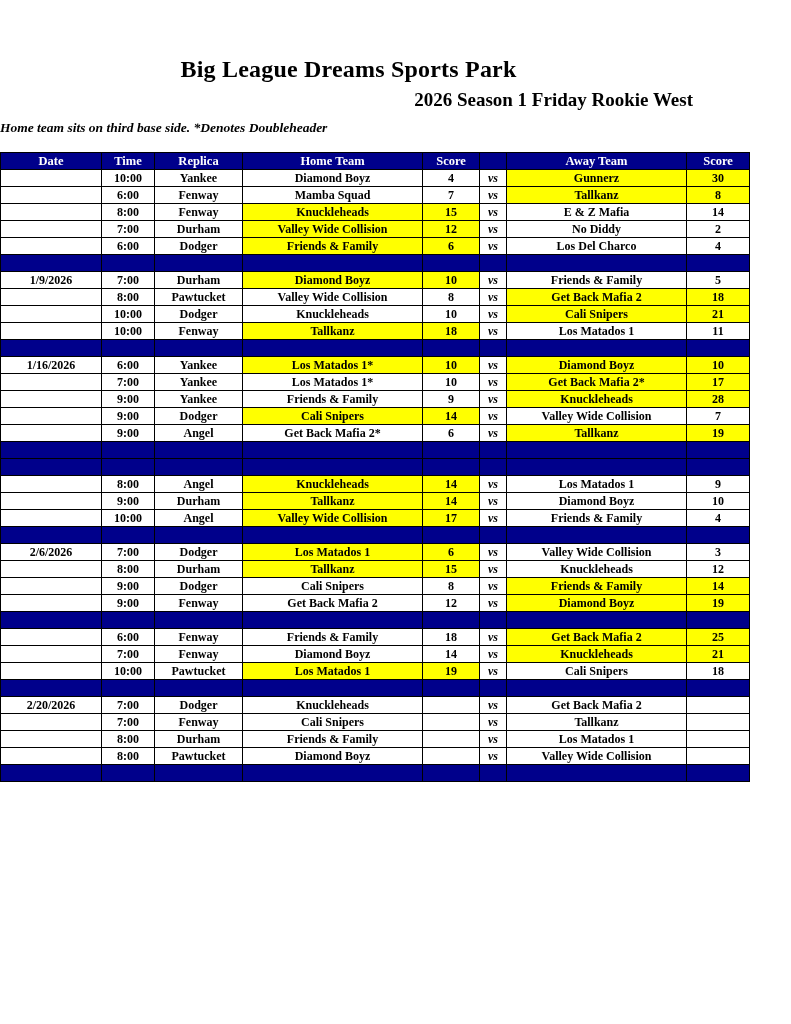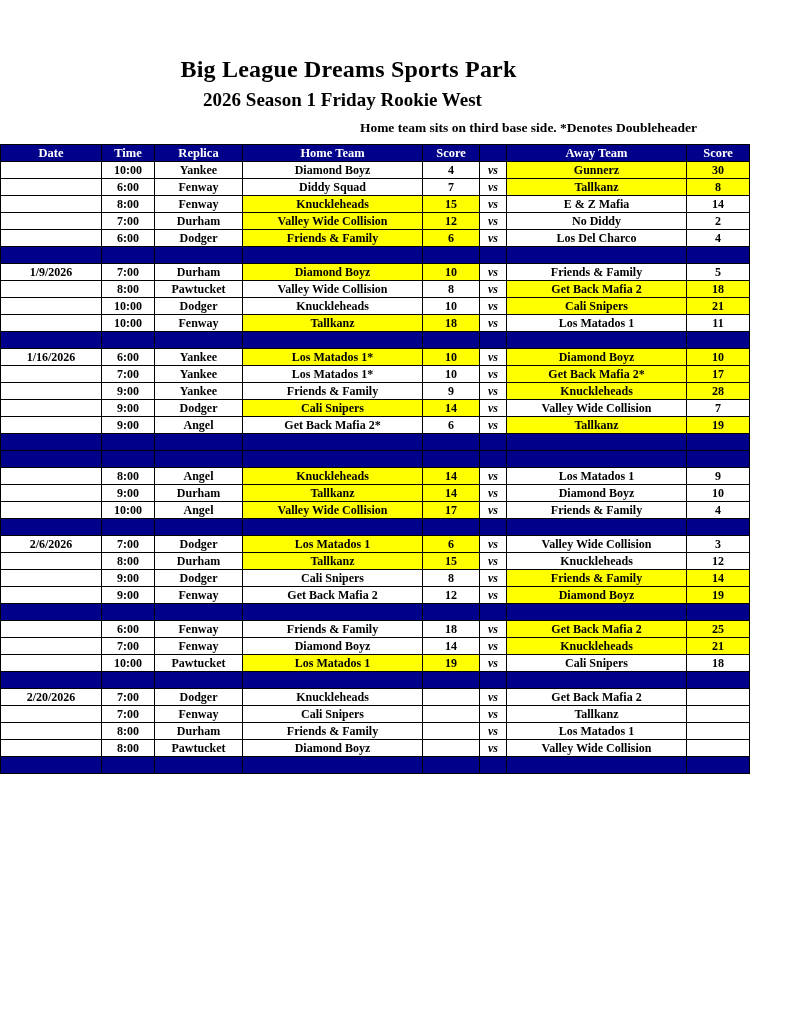--- a/index.html
+++ b/index.html
@@ -13,38 +13,39 @@
   .page { width: 697px; }
   .title {
     text-align: center;
     font-size: 24px;
     font-weight: bold;
     color: #000000;
     margin: 56px 0 0 0;
     letter-spacing: 0.2px;
   }
   .subtitle {
-    text-align: center;
+    text-align: right;
     font-size: 19px;
     font-weight: bold;
     color: #000000;
-    margin: 6px 12px 0 0;
+    margin: 6px 4px 0 0;
   }
   .note {
-    text-align: right;
+    text-align: left;
     font-size: 13.5px;
     font-weight: bold;
+    font-style: italic;
     color: #000000;
     margin: 9px 0 8px 0;
   }
   table.schedule {
     border-collapse: collapse;
     table-layout: fixed;
     width: 749px;
-    margin: 8px auto;
+    margin: 16px auto;
     border: 1.5px solid #000000;
   }
   table.schedule td, table.schedule th {
     border: 1px solid #000000;
     height: 17px;
     padding: 0 2px;
     font-size: 12px;
     font-weight: bold;
     text-align: center;
     vertical-align: middle;
@@ -117,21 +118,21 @@
           <td>Diamond Boyz</td>
           <td>4</td>
           <td class="vs">vs</td>
           <td class="hl">Gunnerz</td>
           <td class="hl">30</td>
         </tr>
         <tr>
           <td></td>
           <td>6:00</td>
           <td>Fenway</td>
-          <td>Diddy Squad</td>
+          <td>Mamba Squad</td>
           <td>7</td>
           <td class="vs">vs</td>
           <td class="hl">Tallkanz</td>
           <td class="hl">8</td>
         </tr>
         <tr>
           <td></td>
           <td>8:00</td>
           <td>Fenway</td>
           <td class="hl">Knuckleheads</td>

